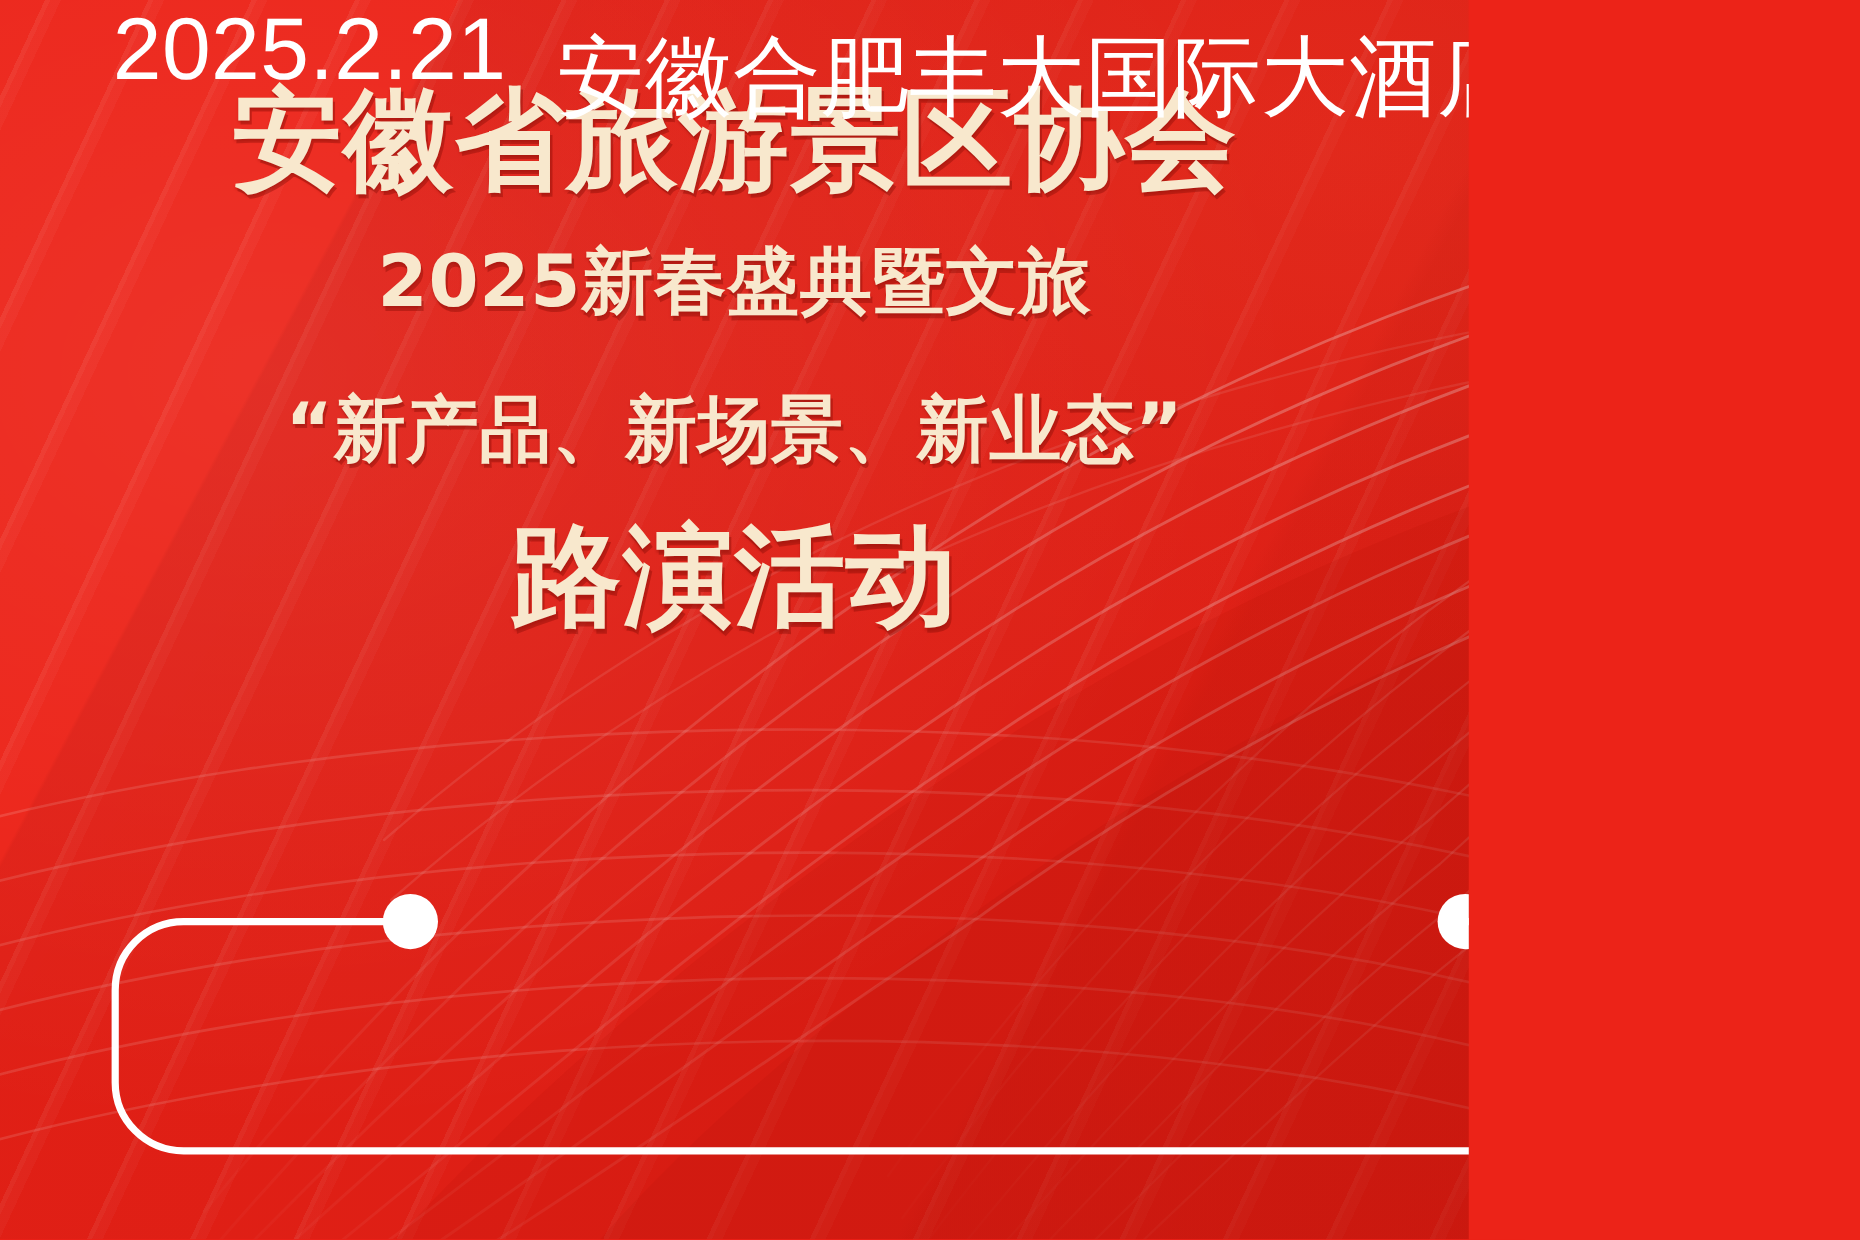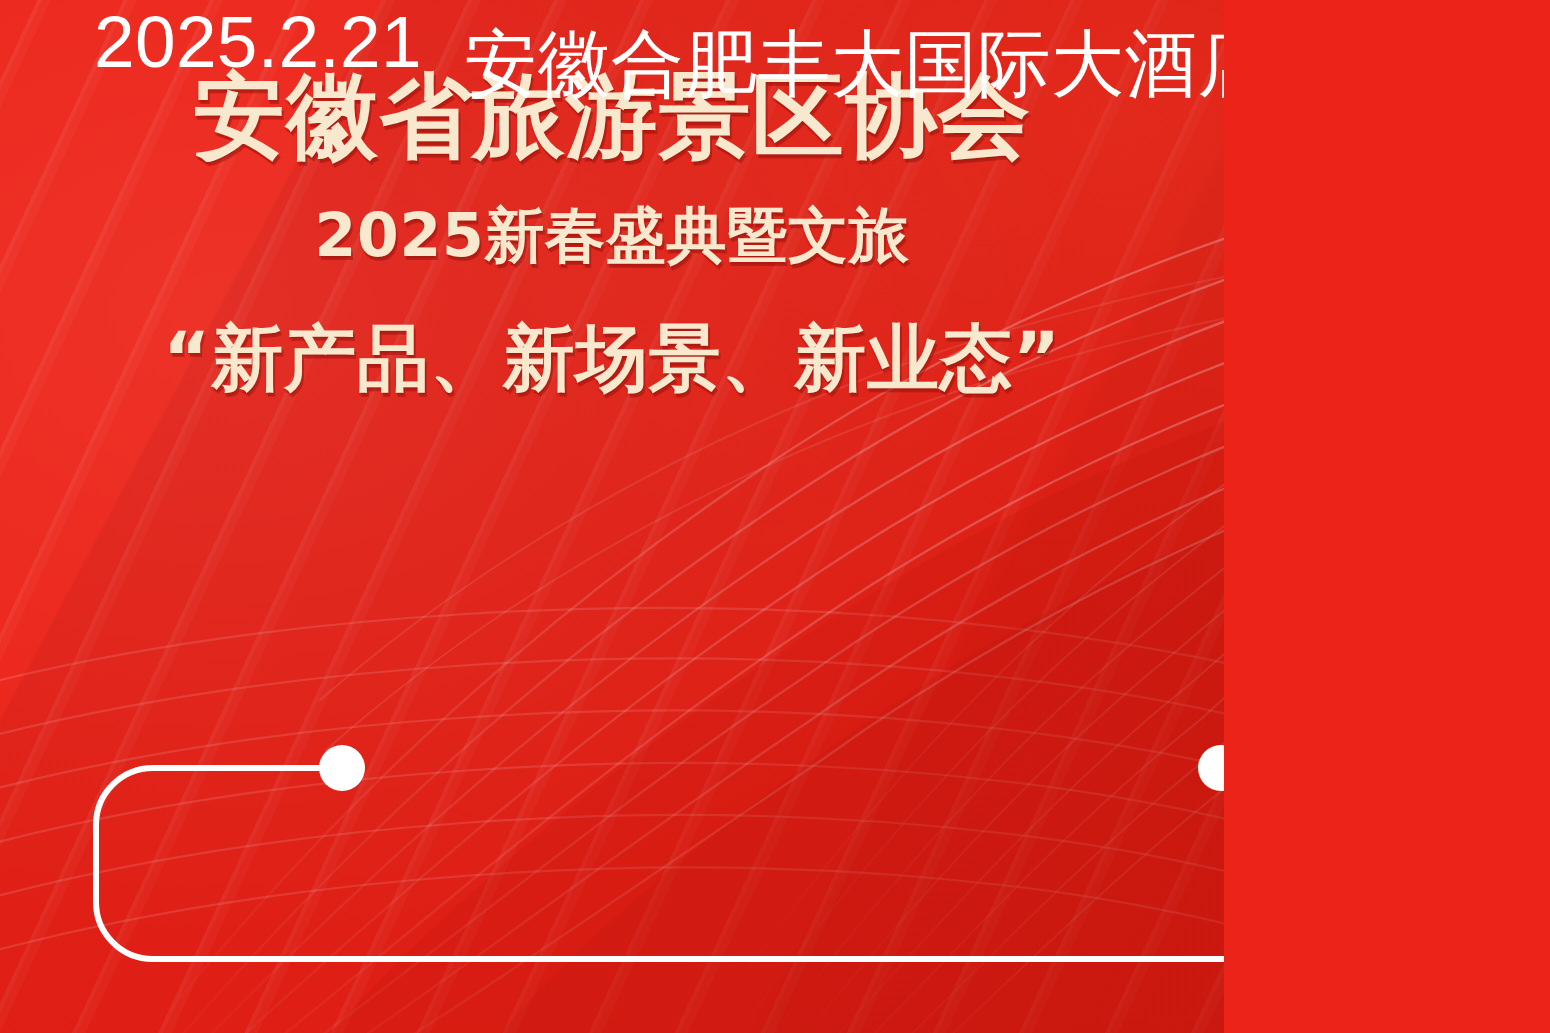--- a/index.html
+++ b/index.html
@@ -65,21 +65,21 @@
     color:#F8E8CD;
     font-weight:800;
     letter-spacing:.012em;
     white-space:nowrap;
     text-shadow:2px 4px 0 rgba(140,14,6,.42), 0 2px 2px rgba(130,12,6,.30);
     font-family:"DejaVu Sans","Liberation Sans",sans-serif;
     -webkit-font-smoothing:antialiased;
   }
   .tline1{font-size:92px;line-height:118px;}
   .tline2{font-size:60px;line-height:118px;}
-  .tline3{font-size:72px;line-height:128px;}
+  .tline3{font-size:60px;line-height:128px;}
   .tline4{font-size:92px;line-height:118px;}
 
   
   #footbox{
     position:absolute;left:93px;top:765px;width:1365px;height:197px;
     z-index:6;
   }
   #footbox svg{display:block;width:100%;height:100%;overflow:visible;}
   #footline{
     position:absolute;left:0;top:0;width:1365px;height:197px;
@@ -169,20 +169,21 @@
   </div>
 
   <div class="bg-layer bg-wedge"></div>
   <div class="bg-layer bg-wedge2"></div>
   <div class="bg-layer bg-vign"></div>
 
   <div id="titles">
     <span class="tline tline1">安徽省旅游景区协会</span>
     <span class="tline tline2">2025新春盛典暨文旅</span>
     <span class="tline tline3">“新产品、新场景、新业态”</span>
+    <span class="tline tline4">路演活动</span>
   </div>
 
   <div id="footbox">
     <svg viewBox="0 0 1365 197" preserveAspectRatio="none" aria-hidden="true">
 
       <path d="M244,3 L60,3 A57,57 0 0 0 3,60 L3,137 A57,57 0 0 0 60,194
                L1305,194 A57,57 0 0 0 1362,137 L1362,60 A57,57 0 0 0 1305,3 L1130,3" fill="none" stroke="#FFFFFF" stroke-width="6" stroke-linecap="round"></path>
       <circle cx="249" cy="3" r="23" fill="#FFFFFF"></circle>
       <circle cx="1128" cy="3" r="23" fill="#FFFFFF"></circle>
     </svg>

